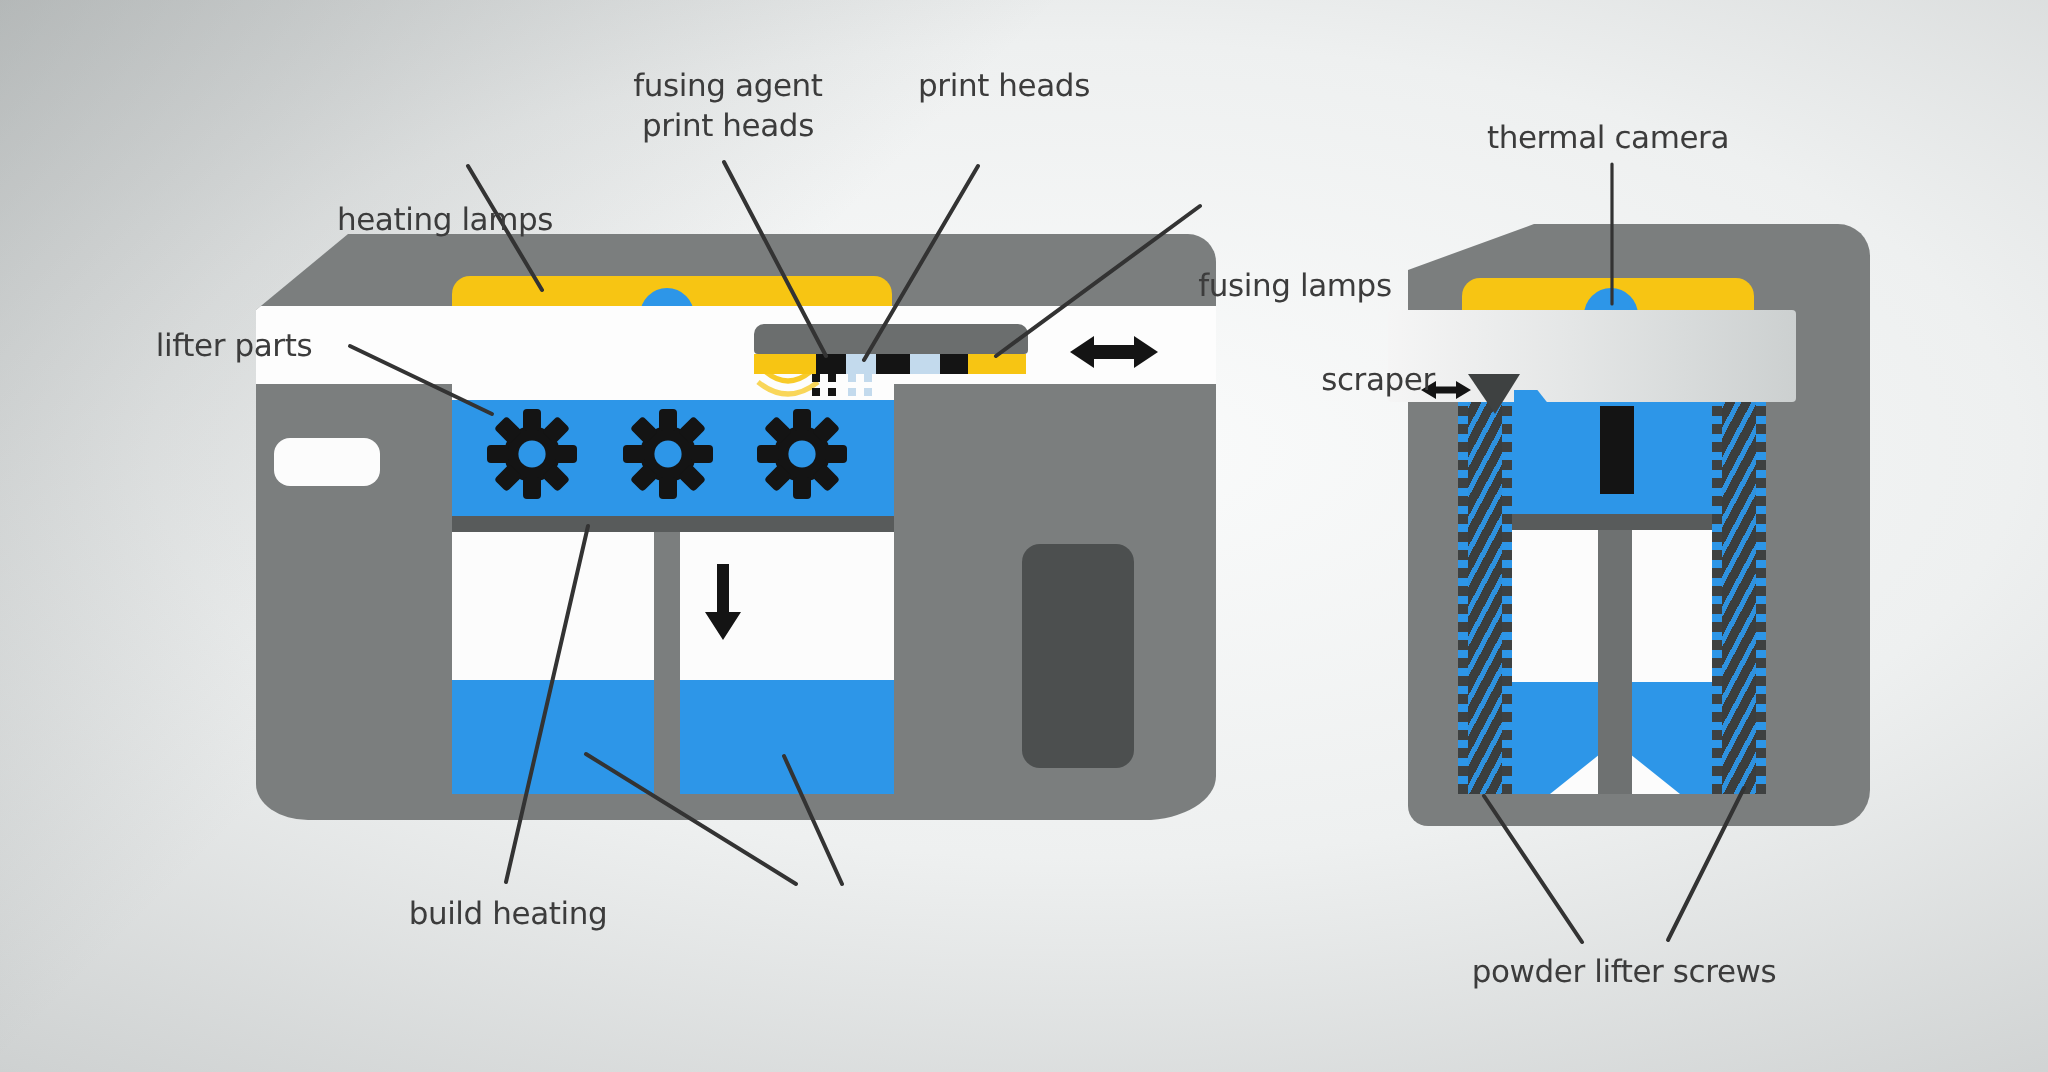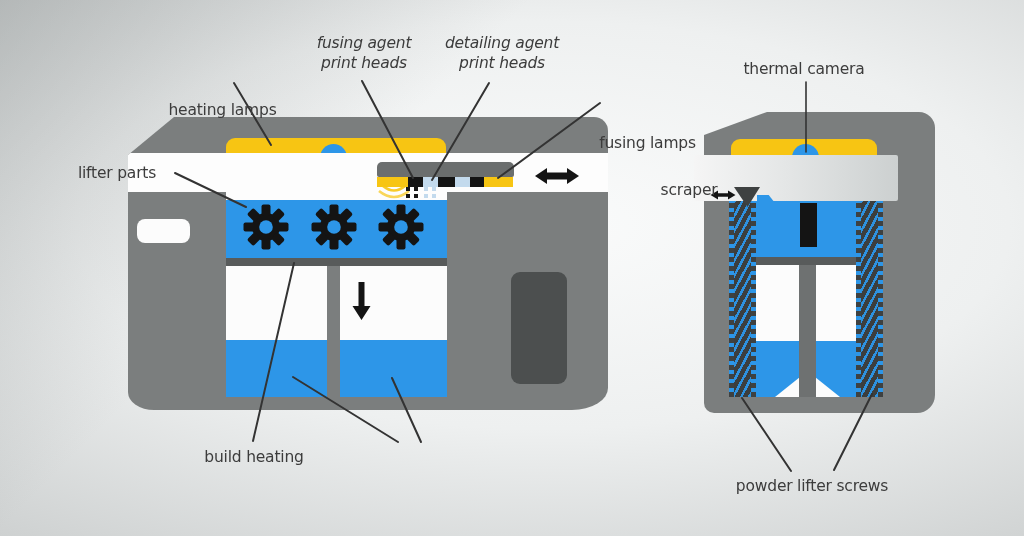--- a/index.html
+++ b/index.html
@@ -7,21 +7,21 @@
     position:relative;width:1024px;height:536px;overflow:hidden;
     font-family:"DejaVu Sans","Liberation Sans",sans-serif;
     background:
       linear-gradient(135deg, rgba(120,126,126,.38) 0%, rgba(255,255,255,0) 34%),
       radial-gradient(120% 100% at 53% 42%, #fafbfb 0%, #eef0f0 38%, #cdd0d0 74%, #b3b7b7 100%);
   }
   .label{
     position:absolute;z-index:30;color:var(--text_color,#3c3c3c);
     font-size:15.5px;letter-spacing:-0.2px;text-align:center;line-height:20px;
   }
-  .label span{display:block;font-style:italic;}
+  .label span{display:block;}
   svg.overlay{position:absolute;left:0;top:0;z-index:20;pointer-events:none;}
   .machine-part{position:absolute;}
 
   
   .lm{position:absolute;left:128px;top:117px;width:480px;height:293px;
       clip-path:polygon(46px 0, 100% 0, 100% 100%, 0 100%, 0 38px);}
   .lm-body{position:absolute;left:0;top:0;width:480px;height:293px;
       background:var(--machine_gray,#7b7e7e);
       border-radius:3px 14px 36px 26px / 3px 14px 22px 18px;}
   
@@ -190,21 +190,20 @@
   </svg>
 
   <div class="label" style="left:160px;top:60px;width:125px;margin-top:40px;">heating lamps</div>
 
   <div class="label" style="left:308px;top:33px;width:112px;">
     <span>fusing agent</span>
     <span>print heads</span>
   </div>
 
   <div class="label" style="left:438px;top:33px;width:128px;">
-    <span>detailing agent</span>
     <span>print heads</span>
   </div>
 
   <div class="label" style="left:595px;top:86px;width:105px;margin-top:47px;">fusing lamps</div>
 
   <div class="label" style="left:740px;top:59px;width:128px;">thermal camera</div>
 
   <div class="label" style="left:64px;top:163px;width:106px;">lifter parts</div>
 
   <div class="label" style="left:657px;top:180px;width:64px;">scraper</div>

